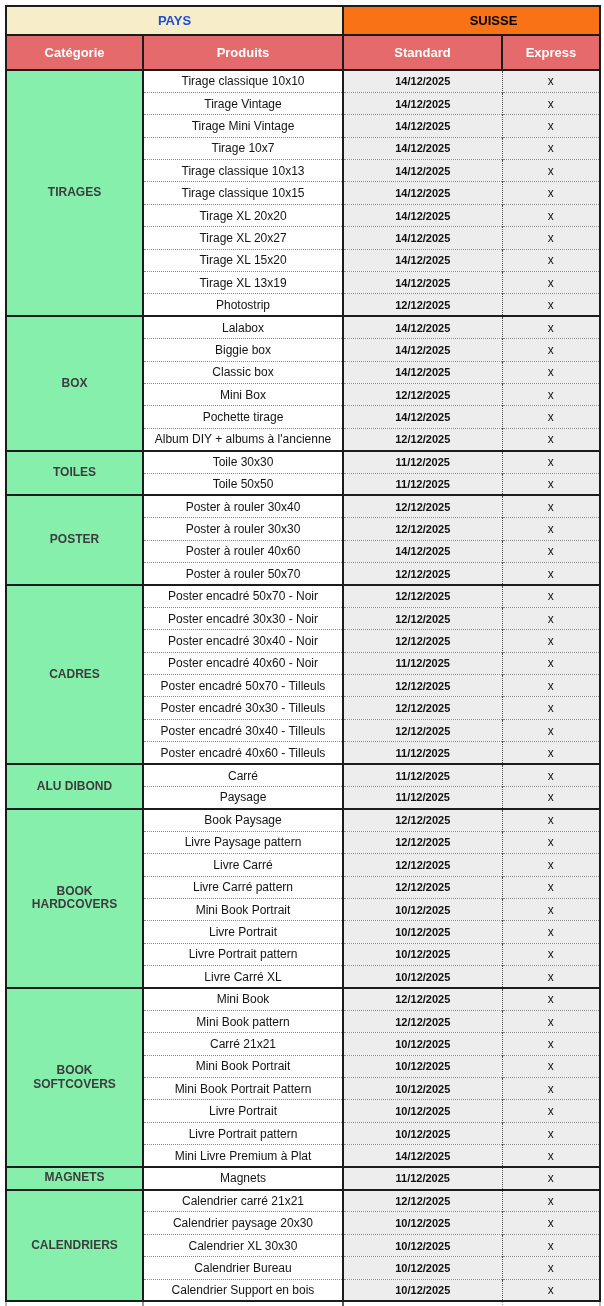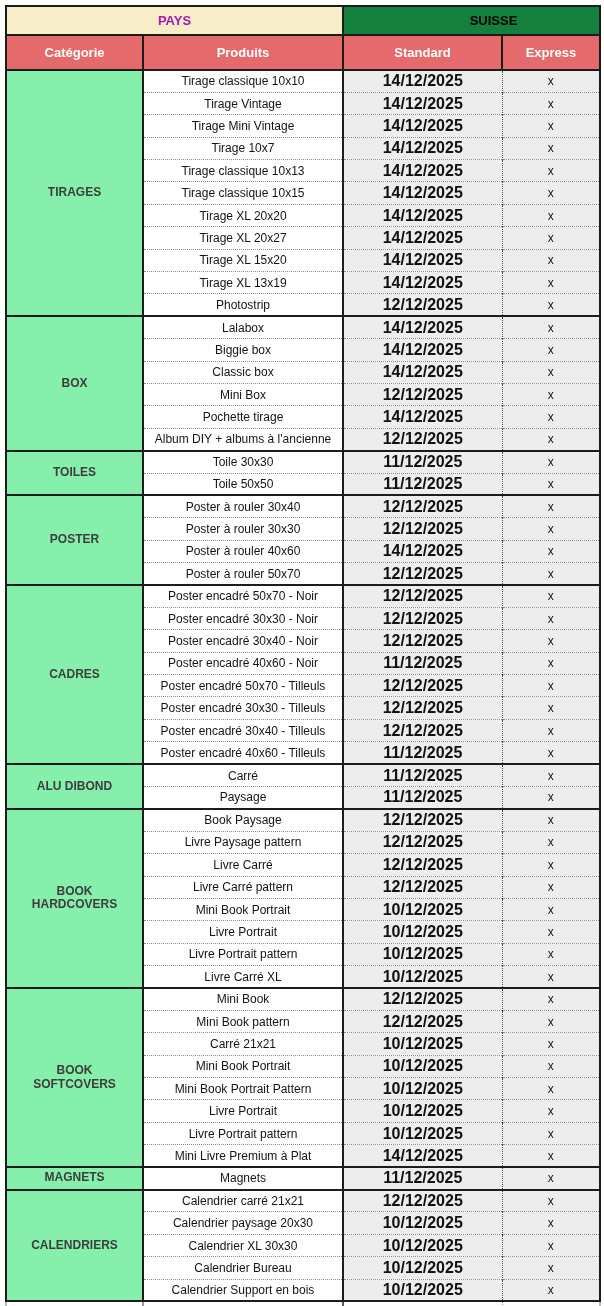--- a/index.html
+++ b/index.html
@@ -22,25 +22,25 @@
     vertical-align: middle;
     overflow: hidden;
     white-space: nowrap;
   }
   
   th.pays-th {
     background: #F8EDC9;
     border: 2px solid #1c1c1c;
     font-weight: 700;
     font-size: 13px;
-    color: #a21caf;
+    color: #1d4ed8;
     height: 29px;
   }
   th.suisse-th {
-    background: #15803d;
+    background: #f97316;
     border: 2px solid #1c1c1c;
     font-weight: 700;
     font-size: 13px;
     color: #000;
     height: 29px;
     padding-left: 44px;
   }
   
   tr.colhead th {
     background: #E56A6C;
@@ -67,21 +67,21 @@
   }
   td.cat-cell .cat-label { display: inline-block; max-width: 102px; }
   td.product-cell {
     background: #ffffff;
     border-right: 2px solid #1c1c1c;
     margin-top: 12px;
   }
   td.standard-cell {
     background: #EDEDED;
     font-weight: 700;
-    font-size: 16px;
+    font-size: 11px;
     color: #101010;
     margin-left: 20px;
   }
   td.express-cell {
     background: #EDEDED;
     border-left: 1px dotted #4a4a4a;
     border-right: 2px solid #1c1c1c;
   }
   
   tr.group-mid td.product-cell,

